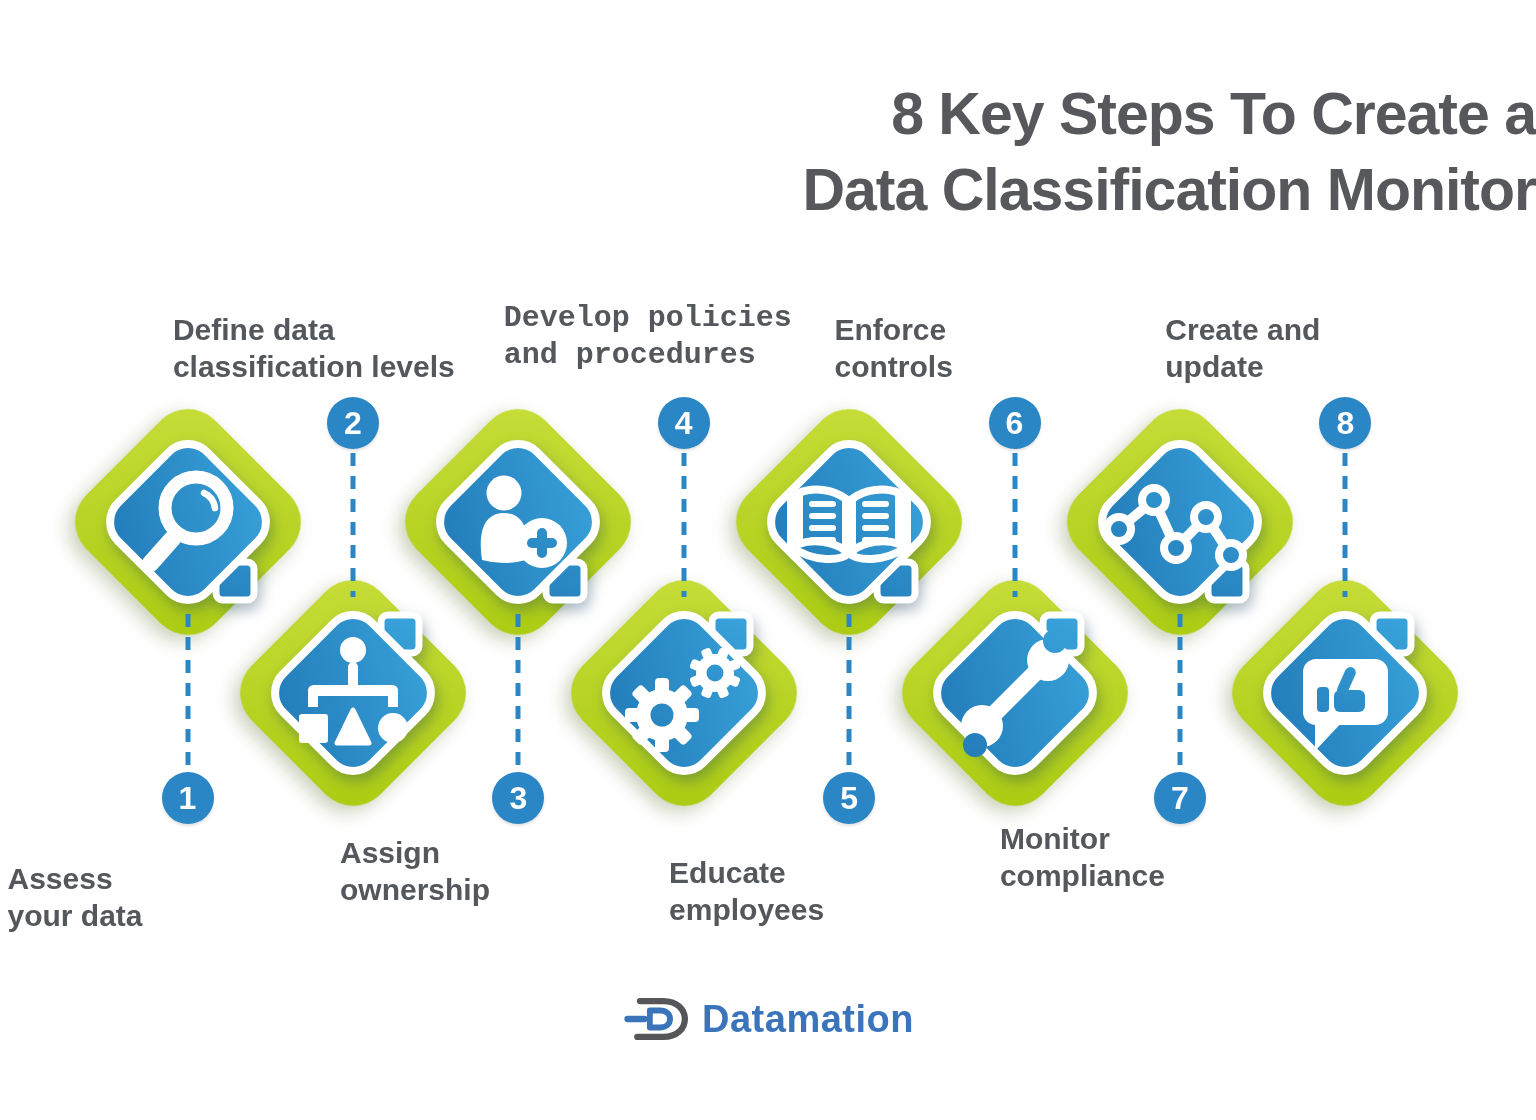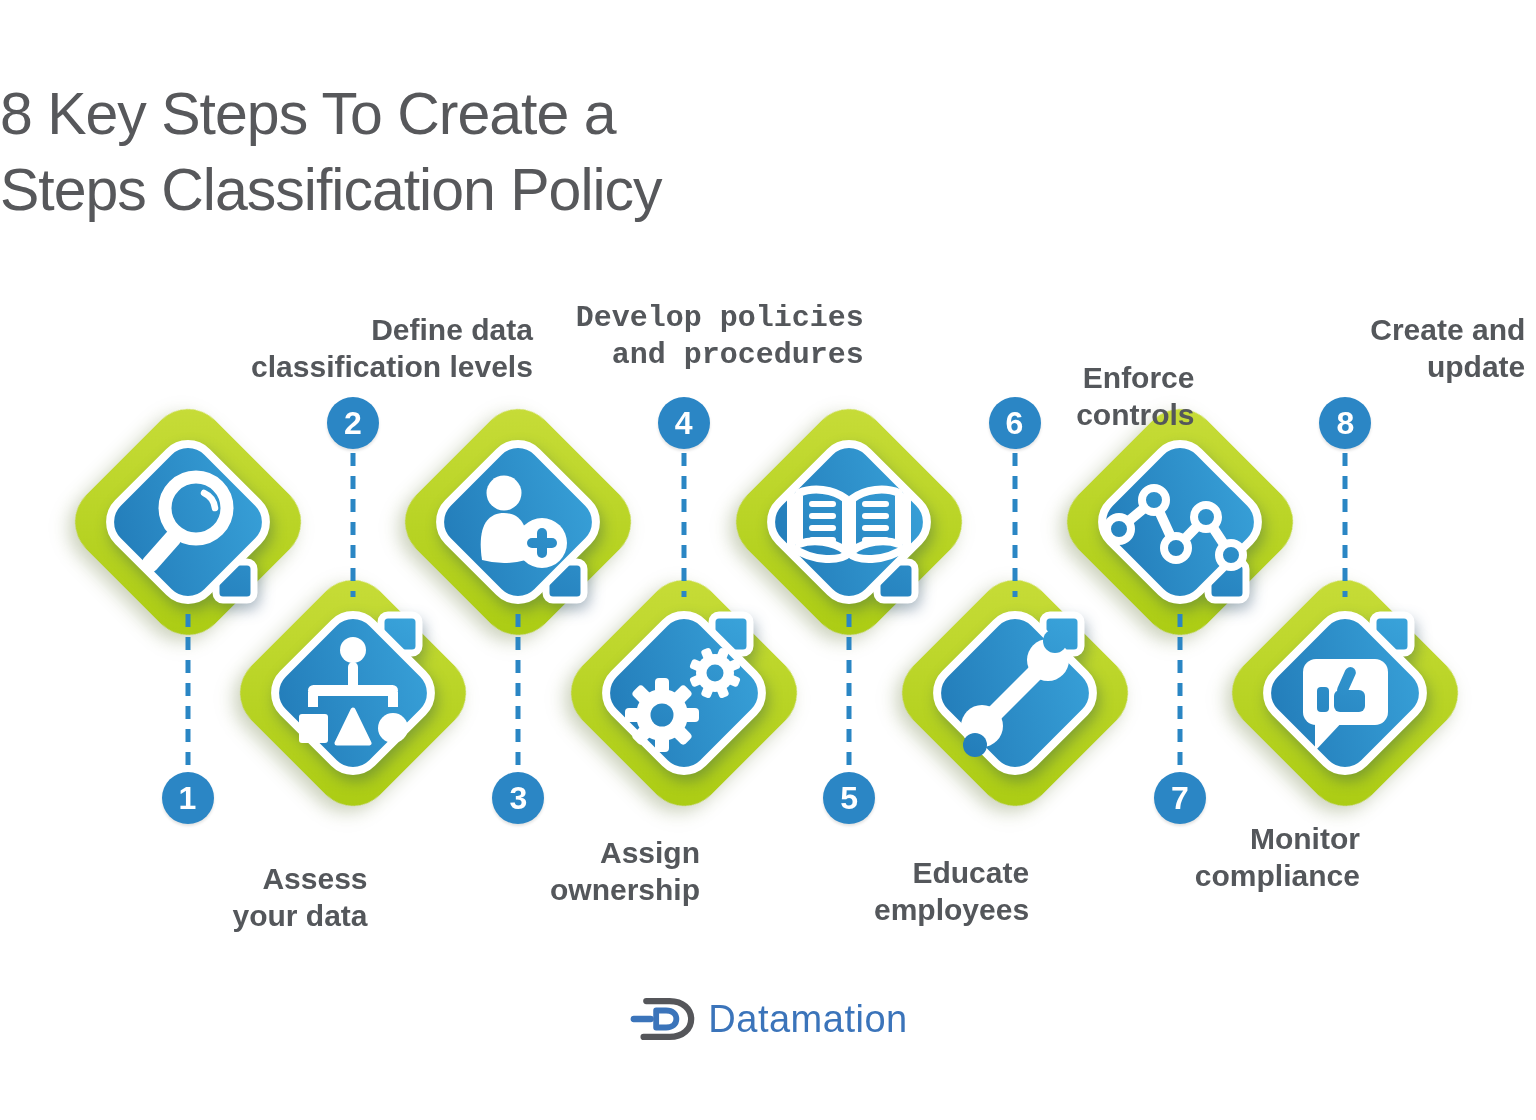--- a/index.html
+++ b/index.html
@@ -3,43 +3,43 @@
 <meta charset="utf-8">
 <style>
   html,body{margin:0;padding:0;}
   body{
     width:1536px;height:1120px;position:relative;overflow:hidden;
     background:#ffffff;
     font-family:"Liberation Sans", sans-serif;
   }
   .stage{position:absolute;inset:0;}
   .title{
-    position:absolute;left:0;top:76px;width:1536px;text-align:left;
-    font-size:59px;font-weight:normal;color:#57585b;line-height:76px;letter-spacing:-1px;
+    position:absolute;left:0;top:76px;width:1536px;text-align:right;
+    font-size:59px;font-weight:bold;color:#57585b;line-height:76px;letter-spacing:-1px;
   }
   .step{position:absolute;width:0;height:0;}
   .diamond-svg{position:absolute;z-index:1;}
   .dash-svg{position:absolute;z-index:3;}
   .badge{
     position:absolute;z-index:4;width:52px;height:52px;border-radius:50%;
     background:#2b86c5;color:#ffffff;font-weight:bold;font-size:32px;
     display:flex;align-items:center;justify-content:center;
     box-shadow:0 2px 3px rgba(0,0,0,0.12);
   }
   .step-label{
-    position:absolute;z-index:2;width:360px;text-align:right;
+    position:absolute;z-index:2;width:360px;text-align:left;
     font-size:30px;font-weight:bold;color:#54575b;line-height:37px;
     white-space:pre-line;
   }
   .brand{
     position:absolute;left:50%;top:990px;transform:translateX(-50%);
     display:flex;align-items:center;gap:10px;
   }
   .brand-text{
-    color:#3b74ba;font-size:38px;font-weight:400;letter-spacing:0.5px;
+    color:#3b74ba;font-size:38px;font-weight:700;letter-spacing:0.5px;
   }
   .green-shape{filter:drop-shadow(0 9px 9px rgba(70,90,10,0.28));}
   .blue-shape{filter:drop-shadow(3px 7px 7px rgba(10,50,90,0.30));}
 </style>
 </head>
 <body>
 
 <svg width="0" height="0" style="position:absolute" aria-hidden="true">
   <defs>
     <linearGradient id="gG" gradientUnits="userSpaceOnUse" x1="20" y1="10" x2="240" y2="250">
@@ -49,21 +49,21 @@
     <linearGradient id="gB" gradientUnits="userSpaceOnUse" x1="185" y1="35" x2="75" y2="235">
       <stop offset="0" stop-color="#3ba6dd"></stop>
         <stop offset="1" stop-color="#1e74b2"></stop>
     </linearGradient>
   </defs>
 </svg>
 
 <div class="stage">
   <div class="title">
     <div>8 Key Steps To Create a</div>
-    <div>Steps Classification Policy</div>
+    <div>Data Classification Monitor</div>
   </div>
 
   <div id="steps">
       <div class="step">
         <svg class="diamond-svg" width="300" height="300" viewBox="-20 -20 300 300" style="left: 37.5px; top: 372px;">
     <rect class="green-shape" x="39" y="39" width="182" height="182" rx="38" fill="url(#gG)" transform="rotate(45 130 130)"></rect>
     <g class="blue-shape">
       <rect x="158" y="170" width="38" height="38" rx="7" fill="url(#gB)" stroke="#fff" stroke-width="7"></rect>
       <rect x="67" y="67" width="126" height="126" rx="27" fill="url(#gB)" stroke="#fff" stroke-width="8" transform="rotate(45 130 130)"></rect>
     </g>
@@ -210,21 +210,21 @@
     <circle cx="163" cy="97" r="21" fill="#fff"></circle>
     <circle cx="170" cy="78" r="12" fill="url(#gB)"></circle>
     <circle cx="97" cy="163" r="21" fill="#fff"></circle>
     <circle cx="90" cy="182" r="12" fill="url(#gB)"></circle>
           </g>
   </svg>
         <svg class="dash-svg" width="12" height="152" style="left: 1008.5px; top: 449px;">
        <line x1="6" y1="4" x2="6" y2="148" stroke="#2a86c4" stroke-width="5" stroke-dasharray="13 10"></line>
         </svg>
         <div class="badge" style="left: 988.5px; top: 397px;">6</div>
-        <div class="step-label" style="left: 834.5px; top: 311px; margin-top: 48px;">Enforce
+        <div class="step-label" style="left: 834.5px; top: 311px;">Enforce
 controls</div>
       </div>
       <div class="step">
         <svg class="diamond-svg" width="300" height="300" viewBox="-20 -20 300 300" style="left: 1029.9px; top: 372px;">
     <rect class="green-shape" x="39" y="39" width="182" height="182" rx="38" fill="url(#gG)" transform="rotate(45 130 130)"></rect>
     <g class="blue-shape">
       <rect x="158" y="170" width="38" height="38" rx="7" fill="url(#gB)" stroke="#fff" stroke-width="7"></rect>
       <rect x="67" y="67" width="126" height="126" rx="27" fill="url(#gB)" stroke="#fff" stroke-width="8" transform="rotate(45 130 130)"></rect>
     </g>
     <g>

